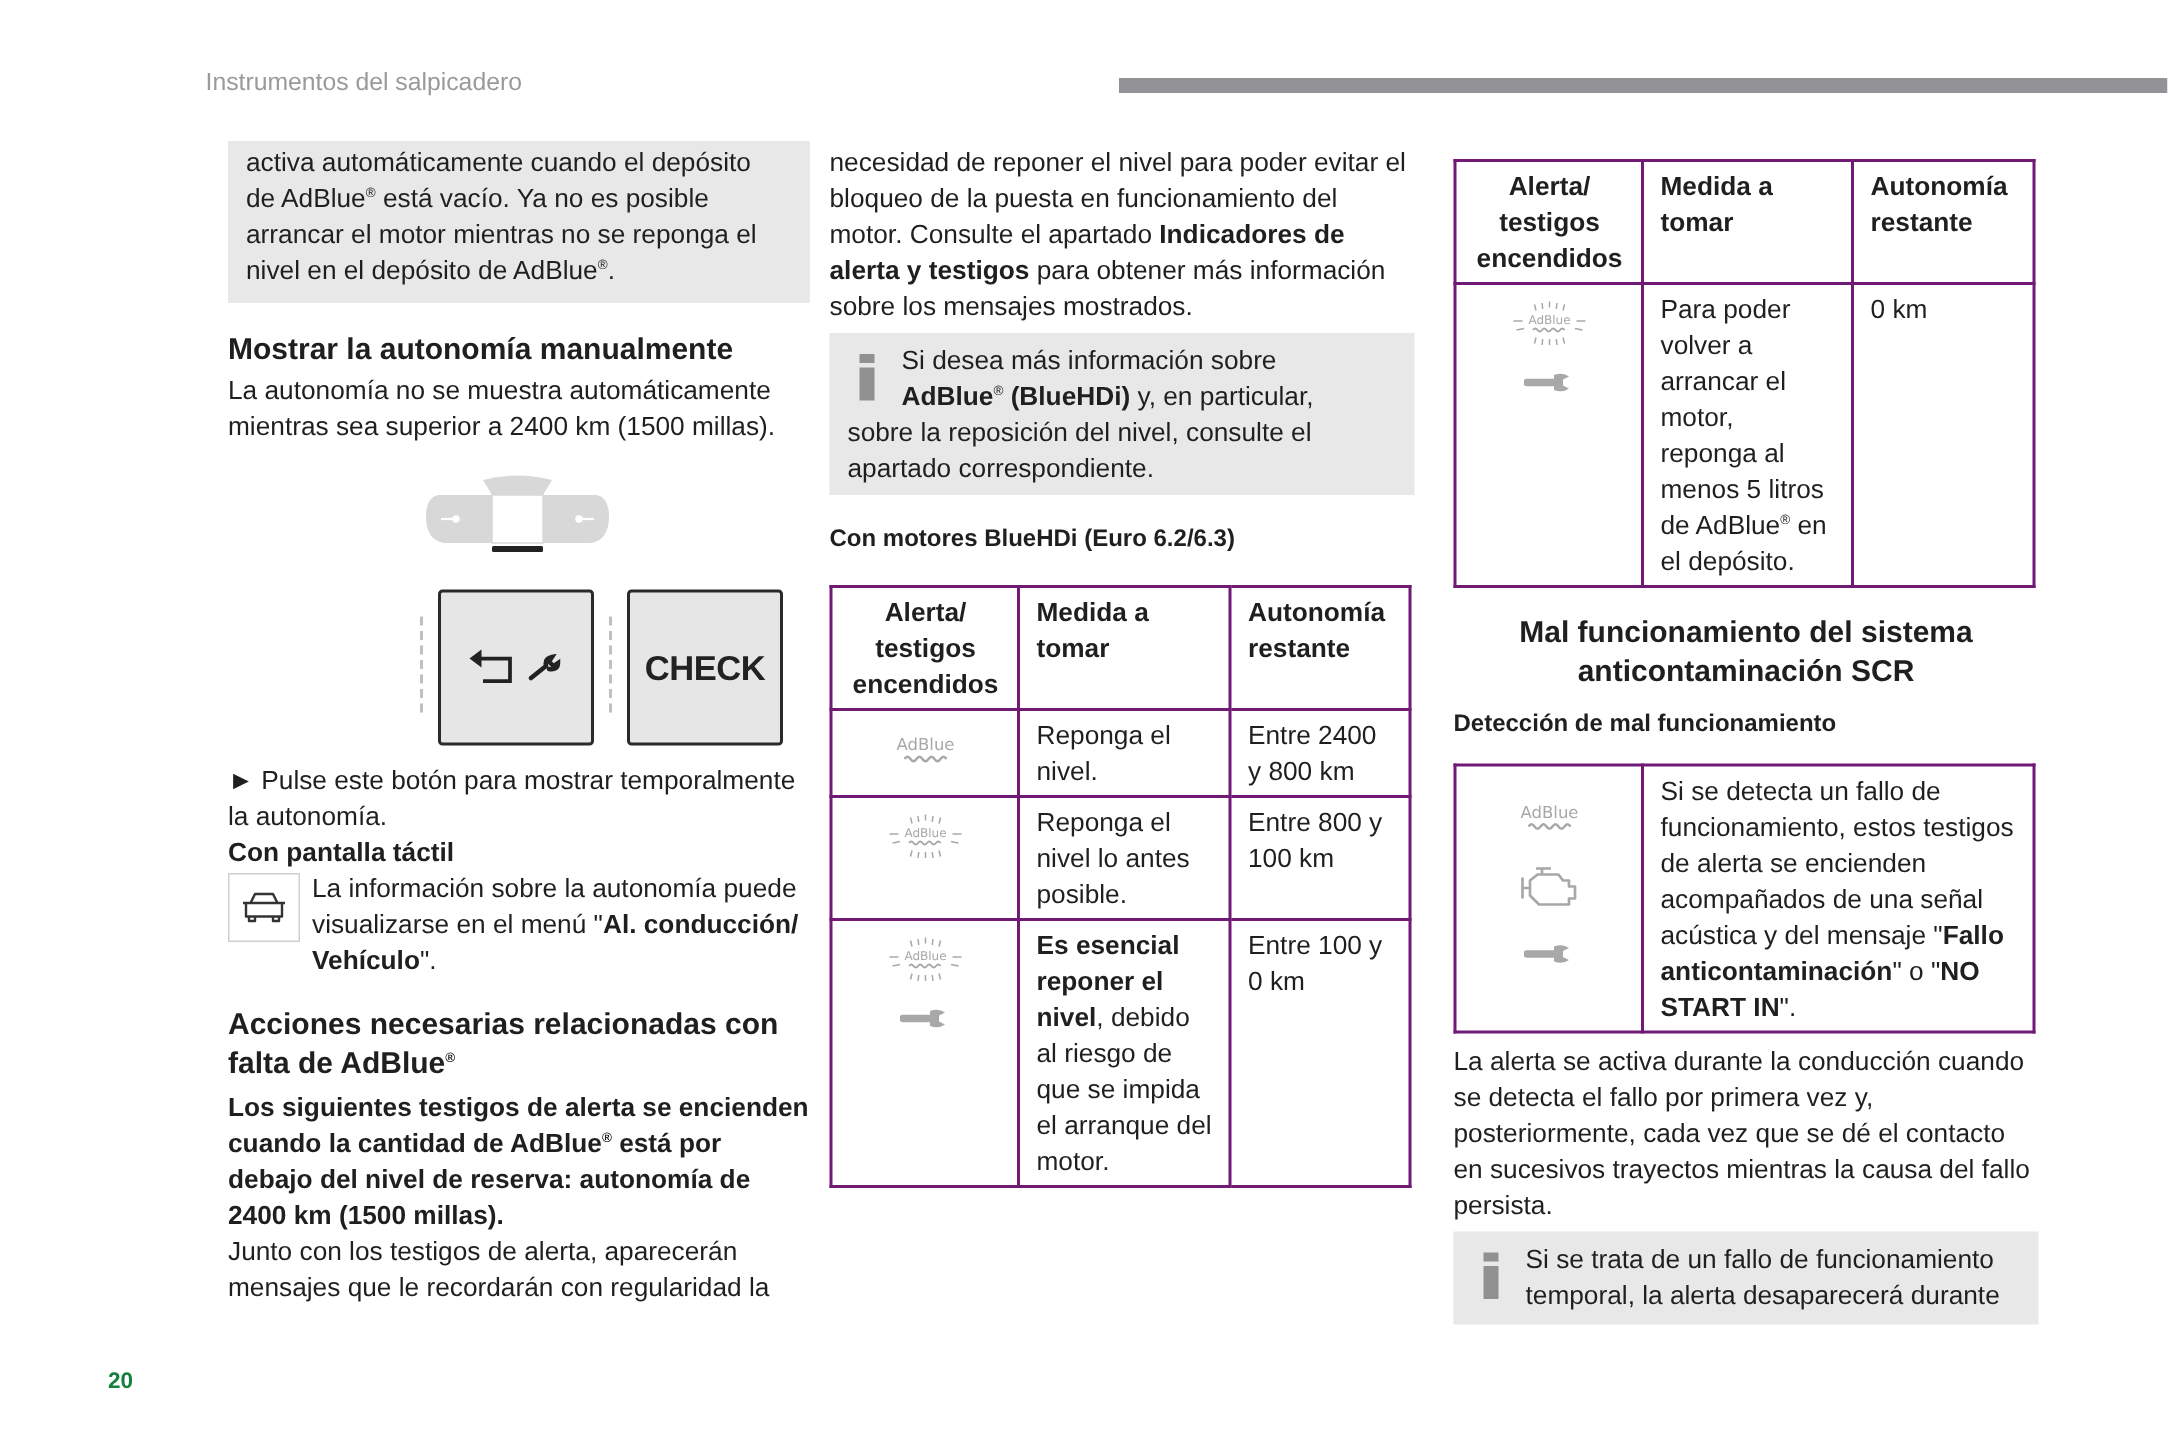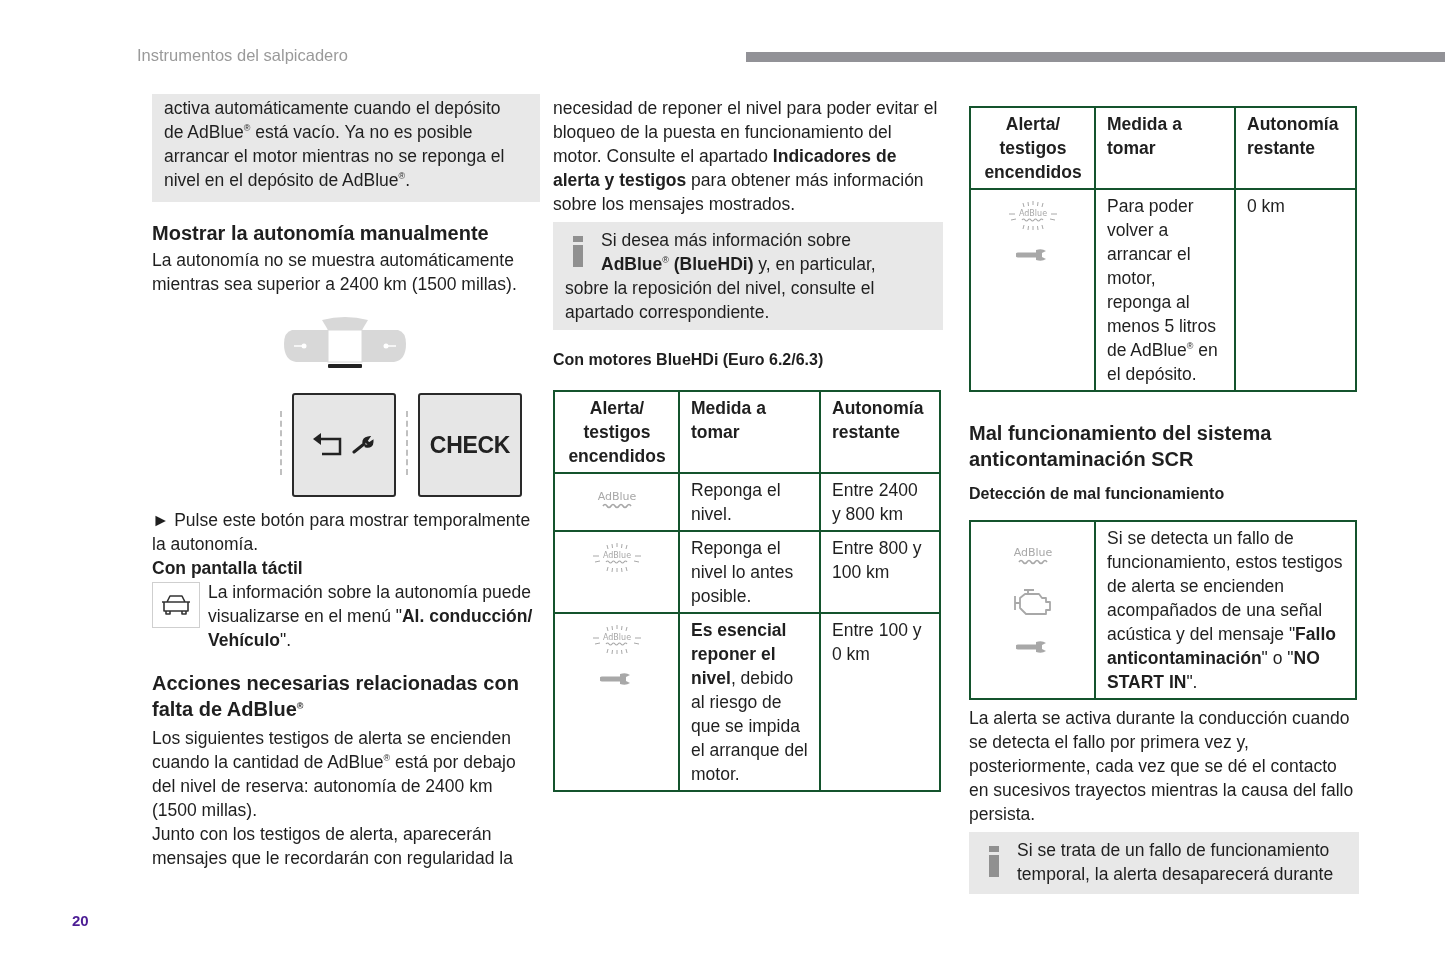--- a/index.html
+++ b/index.html
@@ -1,21 +1,21 @@
 <!DOCTYPE html>
 <html><head>
 <meta charset="utf-8">
 <style>
   html, body { margin: 0; padding: 0; background: #ffffff; }
   body { width: 1445px; height: 964px; position: relative; overflow: hidden;
          font-family: "Liberation Sans", sans-serif; color: #1f1f1f; }
   .abs { position: absolute; }
   .running-head { left: 137px; top: 46px; font-size: 16.5px; color: #9a9a9a; }
   .head-bar { left: 746px; top: 52px; width: 699px; height: 10px; background: #929297; }
-  .page-num { left: 72px; top: 912px; font-size: 15px; font-weight: bold; color: #4c1d95; }
+  .page-num { left: 72px; top: 912px; font-size: 15px; font-weight: bold; color: #15803d; }
 
   .col { position: absolute; font-size: 17.5px; line-height: 24px; }
   .col1 { left: 152px; top: 94px; width: 390px; }
   .col2 { left: 553px; top: 96px; width: 390px; }
   .col3 { left: 969px; top: 106px; width: 390px; }
 
   .graybox { background: #e8e8e8; }
   .box1 { padding: 2px 12px 10px 12px; margin-left: 0; width: 364px; }
   .h3 { font-weight: bold; font-size: 20px; line-height: 26px; margin: 0; }
   .h4 { font-weight: bold; font-size: 16px; line-height: 24px; }
@@ -41,21 +41,21 @@
                 border: 1px solid #cfcfcf; display: flex; align-items: center; justify-content: center; background:#fff; }
   .touch-text { padding-left: 56px; }
 
   .info-box { position: relative; padding: 6px 12px 6px 12px; }
   .info-icon { position: absolute; left: 20px; top: 14px; width: 10px; }
   .info-icon .dot { width: 10px; height: 6px; background: #909090; }
   .info-icon .bar { width: 10px; height: 22px; background: #909090; margin-top: 3px; }
   .info-indent { padding-left: 36px; }
 
   table.tbl { border-collapse: collapse; width: 388px; font-size: 17.5px; line-height: 24px; }
-  table.tbl td, table.tbl th { border: 2px solid #14532d; vertical-align: top; padding: 4px 10px 4px 11px; text-align: left; }
+  table.tbl td, table.tbl th { border: 2px solid #701a75; vertical-align: top; padding: 4px 10px 4px 11px; text-align: left; }
   table.tbl th { font-weight: bold; }
   table.tbl th.c1 { text-align: center; }
   td.icons { text-align: center; padding-top: 10px !important; }
   .icon-stack { display: flex; flex-direction: column; align-items: center; gap: 14px; }
 </style>
 </head>
 <body>
 
 <div class="abs running-head">Instrumentos del salpicadero</div>
 <div class="abs head-bar"></div>
@@ -109,21 +109,21 @@
   <div class="touch-row">
     <div class="touch-icon">
       <svg width="30" height="22" viewBox="0 0 30 22">
           <path d="M6 8 L9 2 L21 2 L24 8 M3 8 L27 8 L27 17 L3 17 Z M5 17 L5 20 L9 20 L9 17 M21 17 L21 20 L25 20 L25 17 M1 8 L4 8 M26 8 L29 8" stroke="#333" stroke-width="1.6" fill="none" stroke-linejoin="round"></path>
         </svg>
     </div>
     <p class="touch-text"><span>La información sobre la autonomía puede visualizarse en el menú "</span><b>Al. conducción/ Vehículo</b><span>".</span></p>
   </div>
 
   <div class="h3" style="margin-top:18px;"><span>Acciones necesarias relacionadas con falta de AdBlue</span><sup>®</sup></div>
-  <p style="margin-top:4px;"><span>Los siguientes testigos de alerta se encienden cuando la cantidad de AdBlue</span><sup>®</sup><span> está por debajo del nivel de reserva: autonomía de 2400 km (1500 millas).</span></p>
+  <p style="margin-top:4px;font-weight:bold;"><span>Los siguientes testigos de alerta se encienden cuando la cantidad de AdBlue</span><sup>®</sup><span> está por debajo del nivel de reserva: autonomía de 2400 km (1500 millas).</span></p>
   <p>Junto con los testigos de alerta, aparecerán mensajes que le recordarán con regularidad la</p>
 </div>
 
 <div class="col col2">
   <p><span>necesidad de reponer el nivel para poder evitar el bloqueo de la puesta en funcionamiento del motor. Consulte el apartado </span><b>Indicadores de alerta y testigos</b><span> para obtener más información sobre los mensajes mostrados.</span></p>
 
   <div class="graybox info-box" style="margin-top:6px;">
     <div class="info-icon">
         <div class="dot"></div>
         <div class="bar"></div>
@@ -247,21 +247,21 @@
                   <path d="M20 2 Q26 0 30 3 L26 5 L26 9 L30 11 Q26 14 20 12 Z" fill="#a8a8a8"></path>
                 </svg></span>
             </div>
           </td>
       <td><span>Para poder volver a arrancar el motor, reponga al menos 5 litros de AdBlue</span><sup>®</sup><span> en el depósito.</span></td>
       <td>0 km</td>
     </tr>
   </tbody>
     </table>
 
-  <div class="h3" style="margin-top:28px;">Mal funcionamiento del sistema anticontaminación SCR</div>
+  <div class="h3" style="margin-top:17px;text-align:center;">Mal funcionamiento del sistema anticontaminación SCR</div>
   <div class="h4" style="margin-top:10px;">Detección de mal funcionamiento</div>
 
   <table class="tbl" style="margin-top:14px;">
     <tbody>
         <tr>
       <td class="icons" style="width:102px; padding-top:18px !important;">
         <div class="icon-stack" style="gap:18px;">
           <span class="adblue"><svg width="56" height="30" viewBox="0 0 56 30">
                   <text x="28" y="16" text-anchor="middle" font-family="DejaVu Sans, sans-serif" font-size="11" fill="#a8a8a8">AdBlue</text>
                   <path d="M14 22 q2 -3 4 0 q2 3 4 0 q2 -3 4 0 q2 3 4 0 q2 -3 4 0 q2 3 4 0 q2 -3 4 0" stroke="#a8a8a8" stroke-width="1.6" fill="none"></path>

